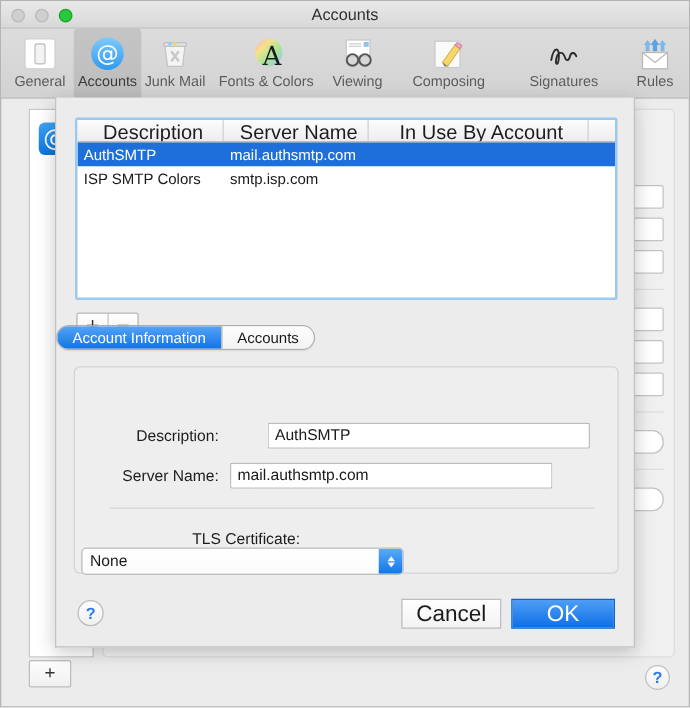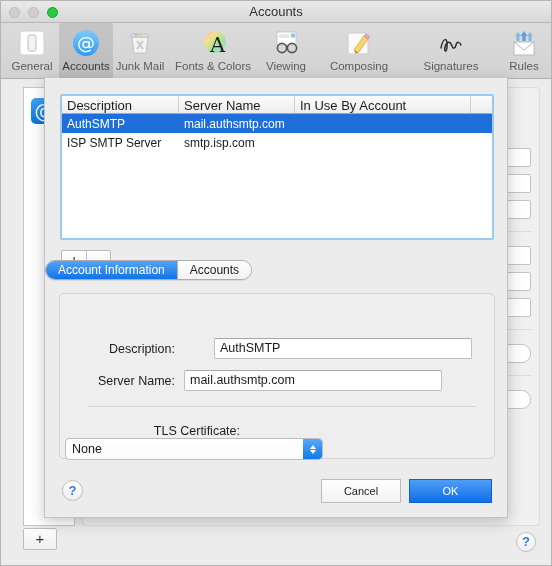--- a/index.html
+++ b/index.html
@@ -203,27 +203,28 @@
     overflow: hidden;
   }
   .thead {
     display: flex;
     height: 18px;
     background: linear-gradient(to bottom, #fcfcfc, #ededed);
     border-bottom: 1px solid #a9a9a9;
     box-sizing: border-box;
   }
   .th {
-    font-size: 13px;
+    font-size: 16px;
     color: #1d1d1d;
     padding: 2px 0 0 5px;
     box-sizing: border-box;
     border-right: 1px solid #cfcfcf;
     overflow: hidden;
     white-space: nowrap;
+    text-align: center;
   }
   .th.c0 { width: 117px; }
   .th.c1 { width: 116px; }
   .th.c2 { width: 176px; }
   .th.c3 { width: 21px; border-right: none; }
   .trow {
     display: flex;
     height: 19px;
     align-items: center;
     box-sizing: border-box;
@@ -391,21 +392,21 @@
     font-size: 13px;
     font-weight: bold;
     line-height: 19px;
     text-align: center;
   }
   .btn {
     position: absolute;
     bottom: 14px;
     height: 24px;
     border-radius: 0;
-    font-size: 11px;
+    font-size: 18px;
     display: flex;
     align-items: center;
     justify-content: center;
     box-sizing: border-box;
   }
   .btn.cancel {
     right: 106px;
     width: 80px;
     background: linear-gradient(to bottom, #fefefe, #f3f3f3);
     border: 1px solid #bdbdbd;
@@ -581,21 +582,21 @@
       </div>
 
       <div class="trow sel">
         <div class="td c0">AuthSMTP</div>
         <div class="td c1">mail.authsmtp.com</div>
         <div class="td c2"></div>
         <div class="td c3"></div>
       </div>
 
       <div class="trow">
-        <div class="td c0">ISP SMTP Server</div>
+        <div class="td c0">ISP SMTP Colors</div>
         <div class="td c1">smtp.isp.com</div>
         <div class="td c2"></div>
         <div class="td c3"></div>
       </div>
     </div>
 
     <div class="addrem">
       <div class="seg-btn">+</div>
       <div class="seg-btn second">−</div>
     </div>

